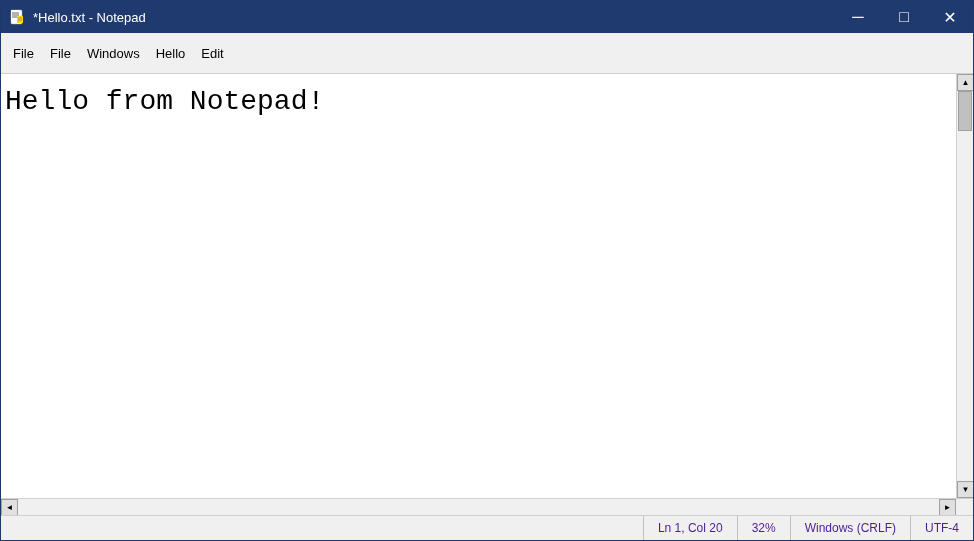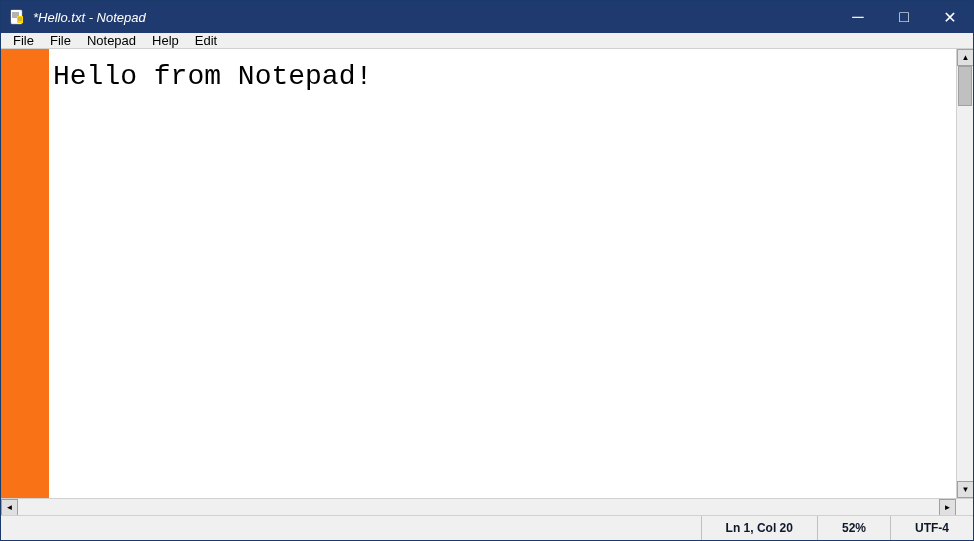--- a/index.html
+++ b/index.html
@@ -31,21 +31,20 @@
       align-items: center;
       justify-content: space-between;
       padding: 0 0 0 8px;
       flex-shrink: 0;
     }
 
     .title-bar-left {
       display: flex;
       align-items: center;
       gap: 8px;
-      font-style: italic;
     }
 
     .title-icon {
       width: 16px;
       height: 16px;
       flex-shrink: 0;
     }
 
     .title-text {
       color: white;
@@ -66,21 +65,21 @@
       color: white;
       font-size: 16px;
       cursor: pointer;
       display: flex;
       align-items: center;
       justify-content: center;
     }
 
     .menu-bar {
       background: #f0f0f0;
-      height: 16px;
+      height: 41px;
       display: flex;
       align-items: center;
       padding: 0 4px;
       flex-shrink: 0;
       border-bottom: 1px solid #d0d0d0;
     }
 
     .menu-item {
       padding: 2px 8px;
       font-size: 13px;
@@ -88,23 +87,22 @@
       color: #000;
       height: 22px;
       display: flex;
       align-items: center;
     }
 
     .editor-container {
       flex: 1;
       display: flex;
       position: relative;
-      background: #f97316;
+      background: #a16207;
       overflow: hidden;
-      padding-left: 48px;
     }
 
     .editor-area {
       flex: 1;
       padding: 8px 4px;
       font-family: 'Courier New', Courier, monospace;
       font-size: 28px;
       line-height: 1.4;
       color: #000;
       border: none;
@@ -198,25 +196,24 @@
     }
 
     .status-spacer {
       flex: 1;
     }
 
     .status-section {
       height: 100%;
       display: flex;
       align-items: center;
-      padding: 0 24px;
+      padding: 0 14px;
       font-size: 12px;
-      color: #0f172a;
+      color: #4c1d95;
       border-left: 1px solid #c0c0c0;
-      font-weight: bold;
     }
   </style>
 </head>
 <body>
 
 <div class="window">
 
   <div class="title-bar">
     <div class="title-bar-left">
       <span class="title-icon">
@@ -236,22 +233,22 @@
     <div class="title-controls">
       <button class="title-btn">─</button>
       <button class="title-btn">□</button>
       <button class="title-btn close">✕</button>
     </div>
   </div>
 
   <div class="menu-bar">
     <div class="menu-item">File</div>
     <div class="menu-item">File</div>
-    <div class="menu-item">Notepad</div>
-    <div class="menu-item">Help</div>
+    <div class="menu-item">Windows</div>
+    <div class="menu-item">Hello</div>
     <div class="menu-item">Edit</div>
   </div>
 
   <div class="editor-container">
     <textarea class="editor-area" spellcheck="false" style="">Hello from Notepad!</textarea>
     <div class="scrollbar-y">
       <div class="scrollbar-btn">▲</div>
       <div class="scrollbar-track">
         <div class="scrollbar-thumb"></div>
       </div>
@@ -262,17 +259,18 @@
   <div class="bottom-scrollbar">
     <div class="scrollbar-btn-h">◄</div>
     <div class="scrollbar-track-h"></div>
     <div class="scrollbar-btn-h">►</div>
     <div class="scrollbar-corner"></div>
   </div>
 
   <div class="status-bar">
     <div class="status-spacer"></div>
     <div class="status-section">Ln 1, Col 20</div>
-    <div class="status-section">52%</div>
+    <div class="status-section">32%</div>
+    <div class="status-section">Windows (CRLF)</div>
     <div class="status-section">UTF-4</div>
   </div>
 
 </div>
 
 </body></html>

